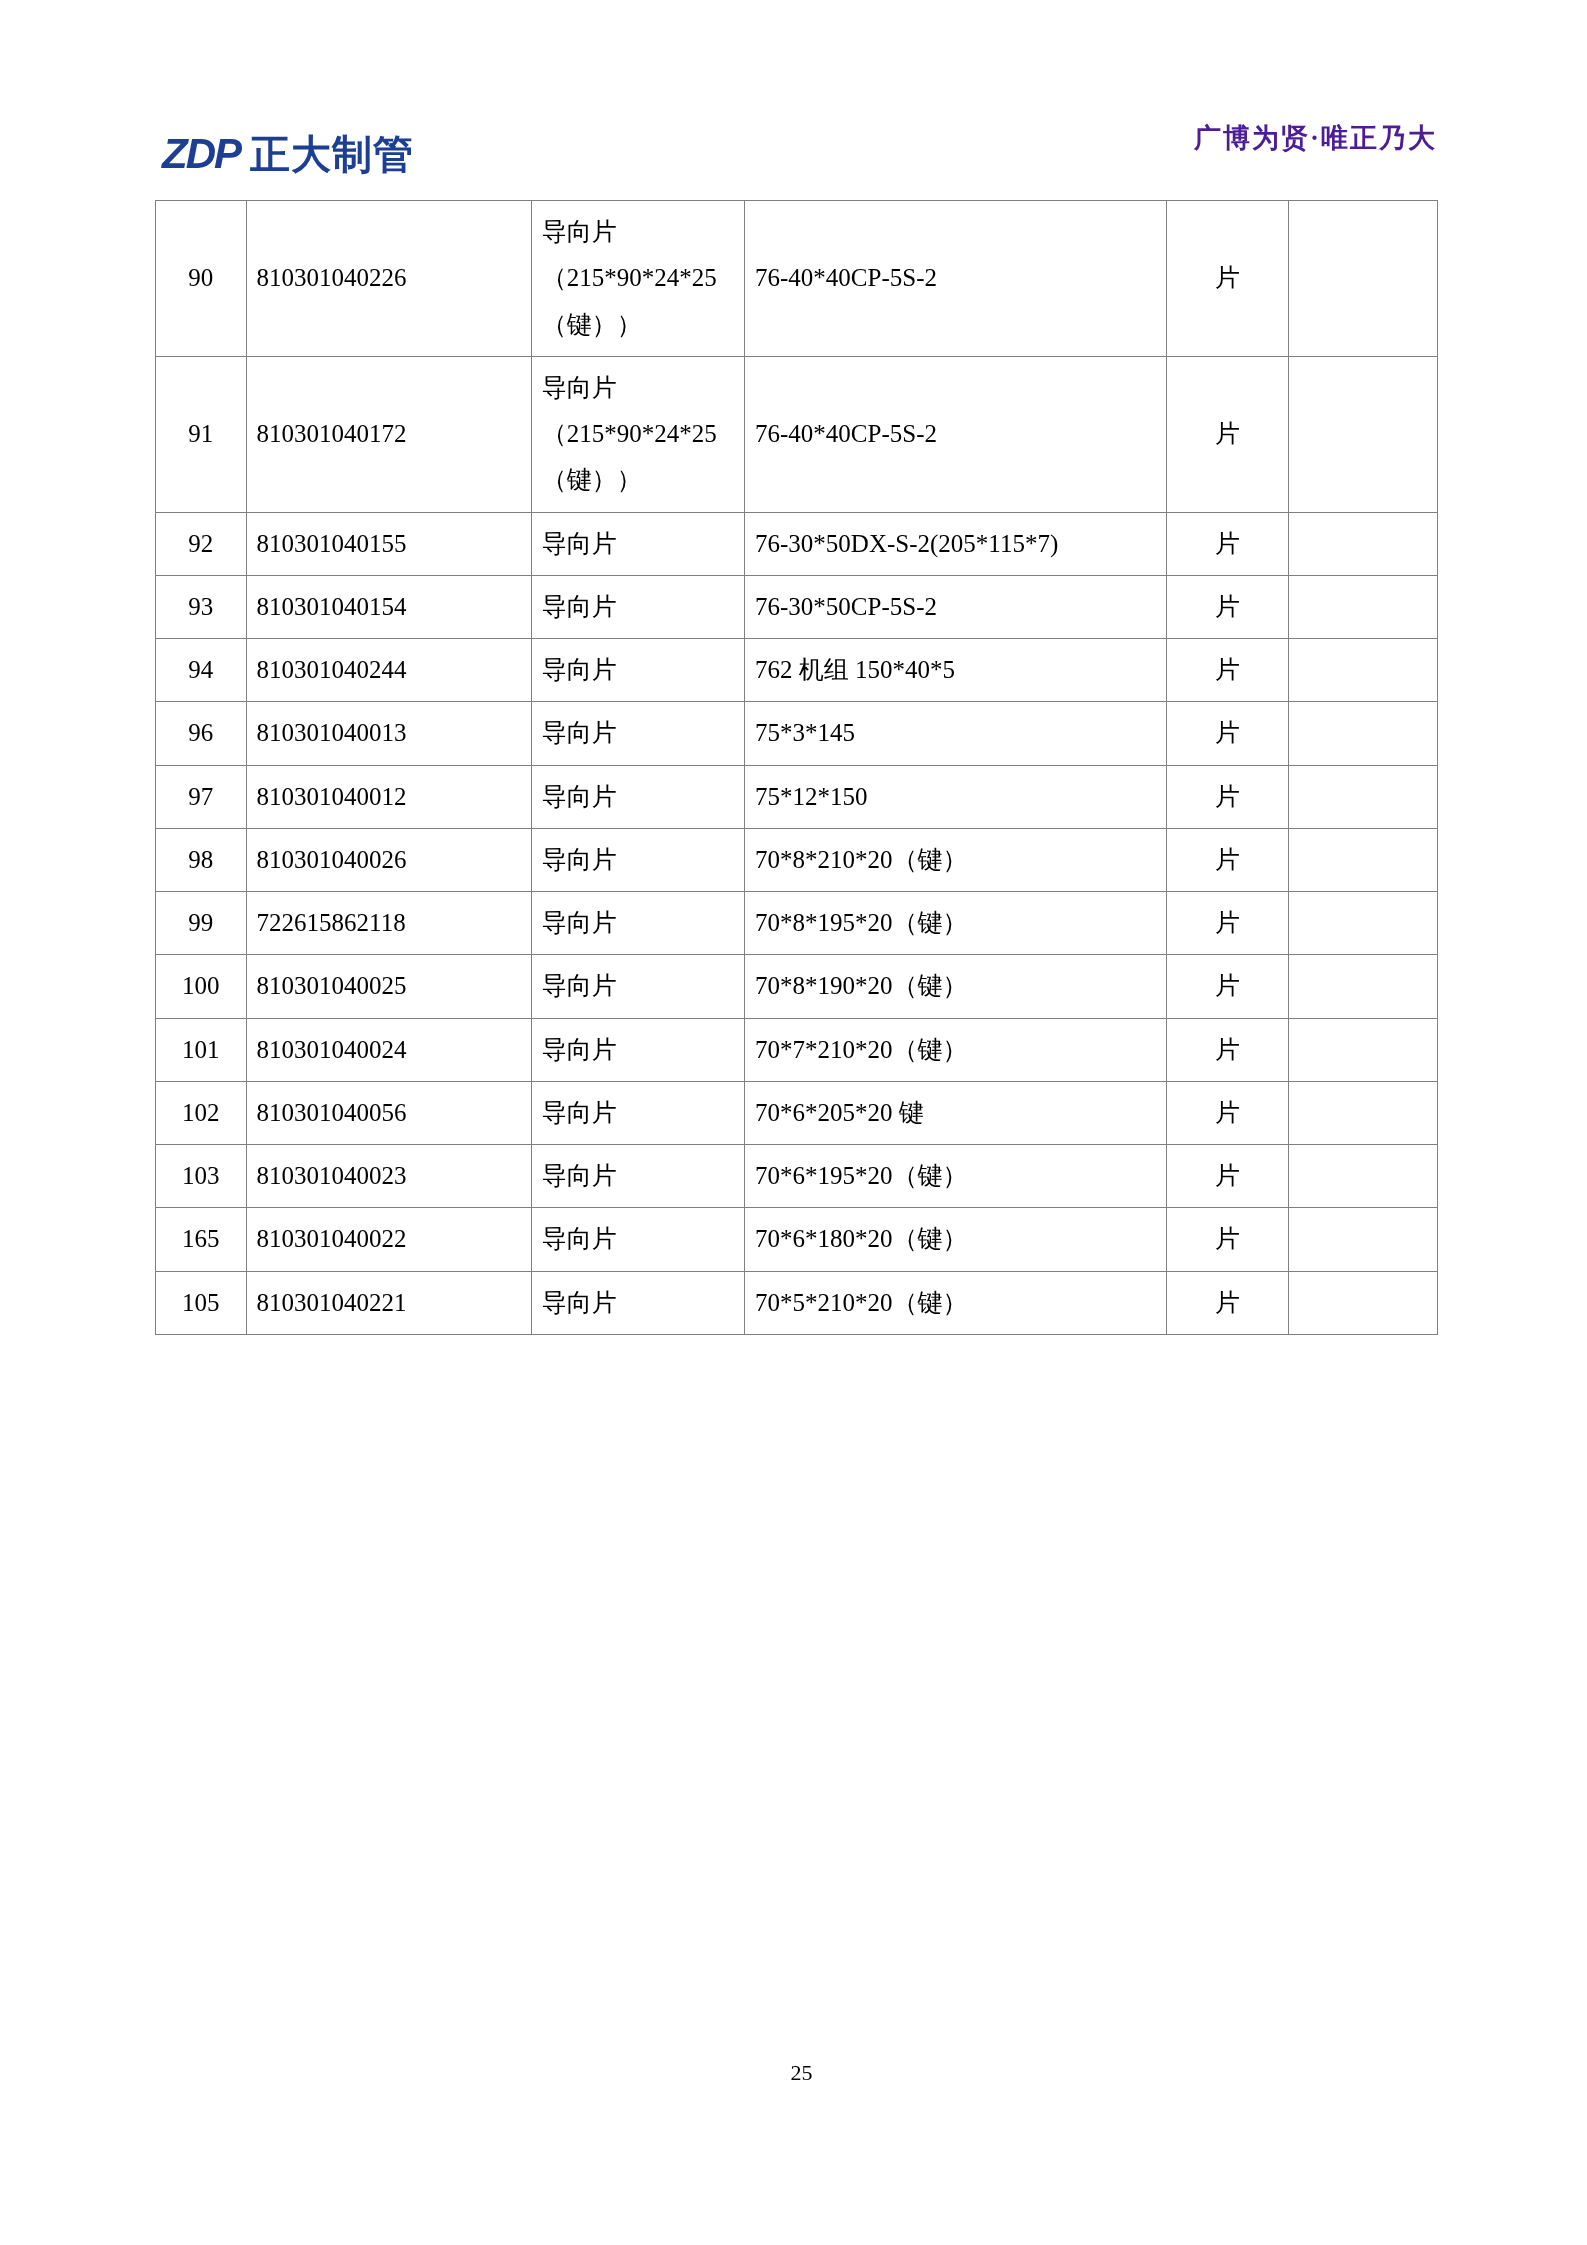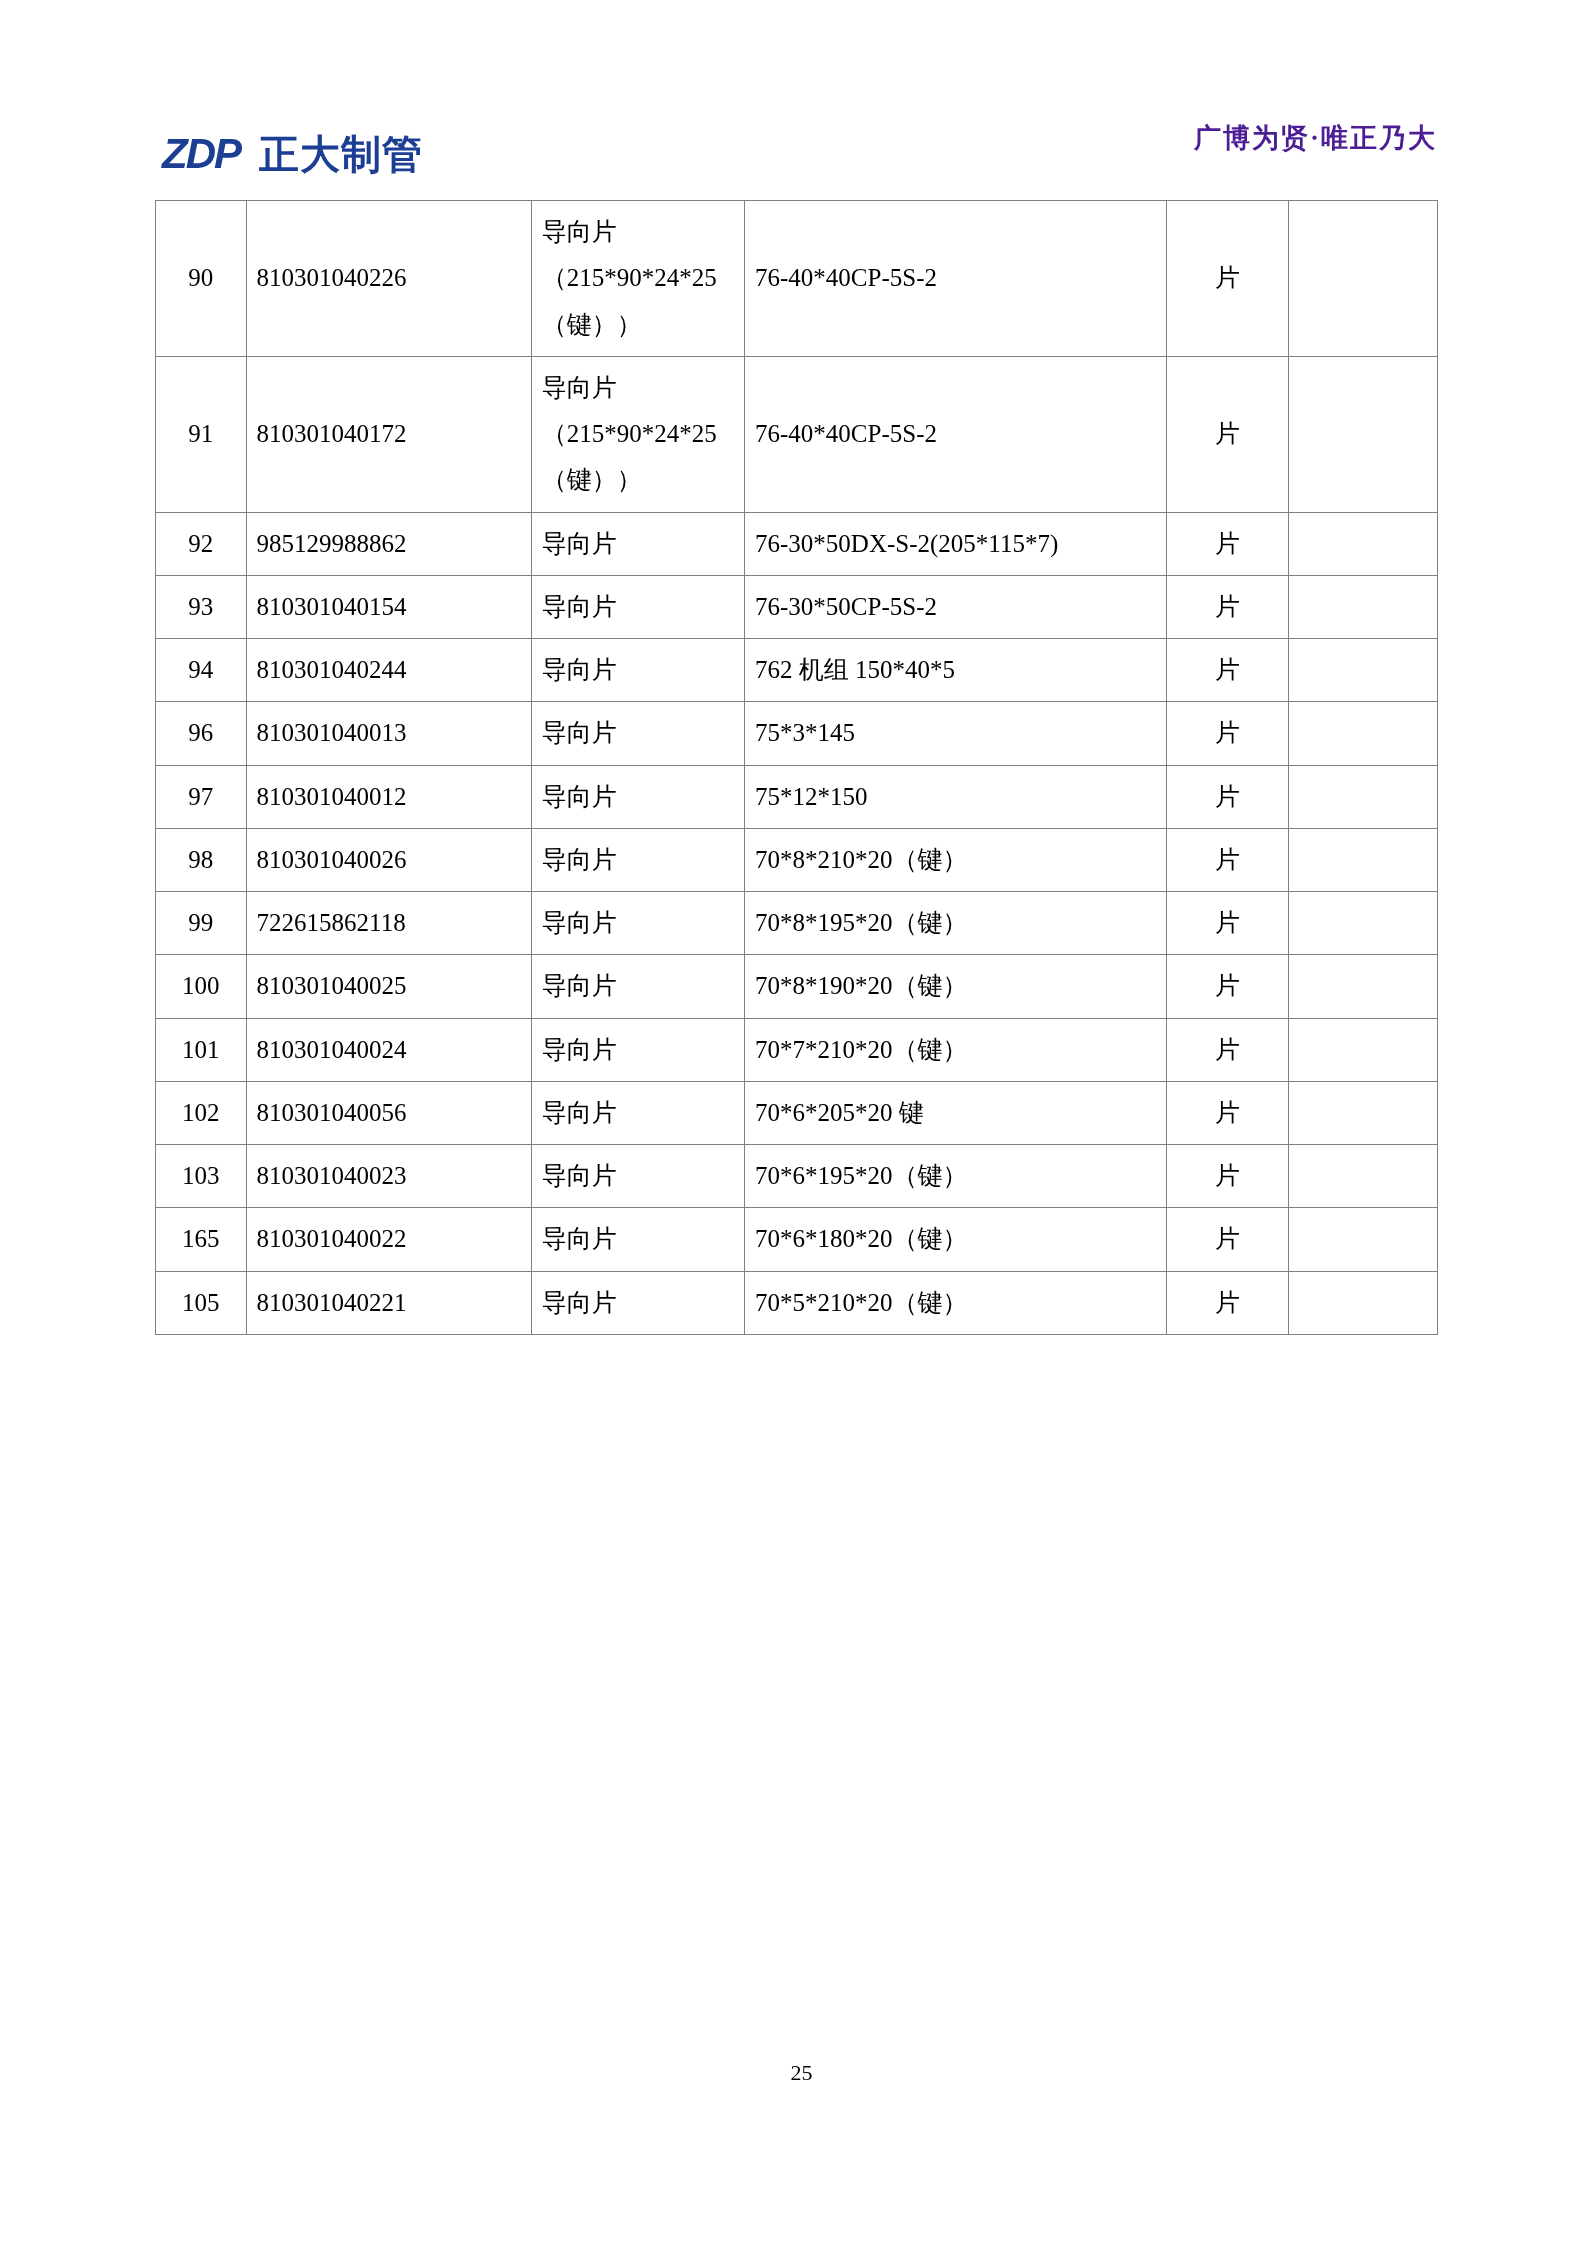--- a/index.html
+++ b/index.html
@@ -28,21 +28,21 @@
     left: 160px;
     right: 150px;
     height: 60px;
     display: flex;
     align-items: center;
     justify-content: space-between;
   }
   .logo-wrap {
     display: flex;
     align-items: center;
-    gap: 15px;
+    gap: 6px;
     margin-top: 32px;
   }
   .logo-mark {
     font-family: "Liberation Sans", sans-serif;
     font-weight: bold;
     font-style: italic;
     font-size: 42px;
     letter-spacing: -2px;
     color: #1c3f94;
     line-height: 1;
@@ -171,21 +171,21 @@
           <td class="code">810301040172</td>
           <td class="name multi">导向片
 （215*90*24*25
 （键））</td>
           <td class="spec">76-40*40CP-5S-2</td>
           <td class="unit">片</td>
           <td class="blank"></td>
         </tr>
         <tr>
           <td class="idx">92</td>
-          <td class="code">985129988862</td>
+          <td class="code">810301040155</td>
           <td class="name">导向片</td>
           <td class="spec">76-30*50DX-S-2(205*115*7)</td>
           <td class="unit">片</td>
           <td class="blank"></td>
         </tr>
         <tr>
           <td class="idx">93</td>
           <td class="code">810301040154</td>
           <td class="name">导向片</td>
           <td class="spec">76-30*50CP-5S-2</td>

